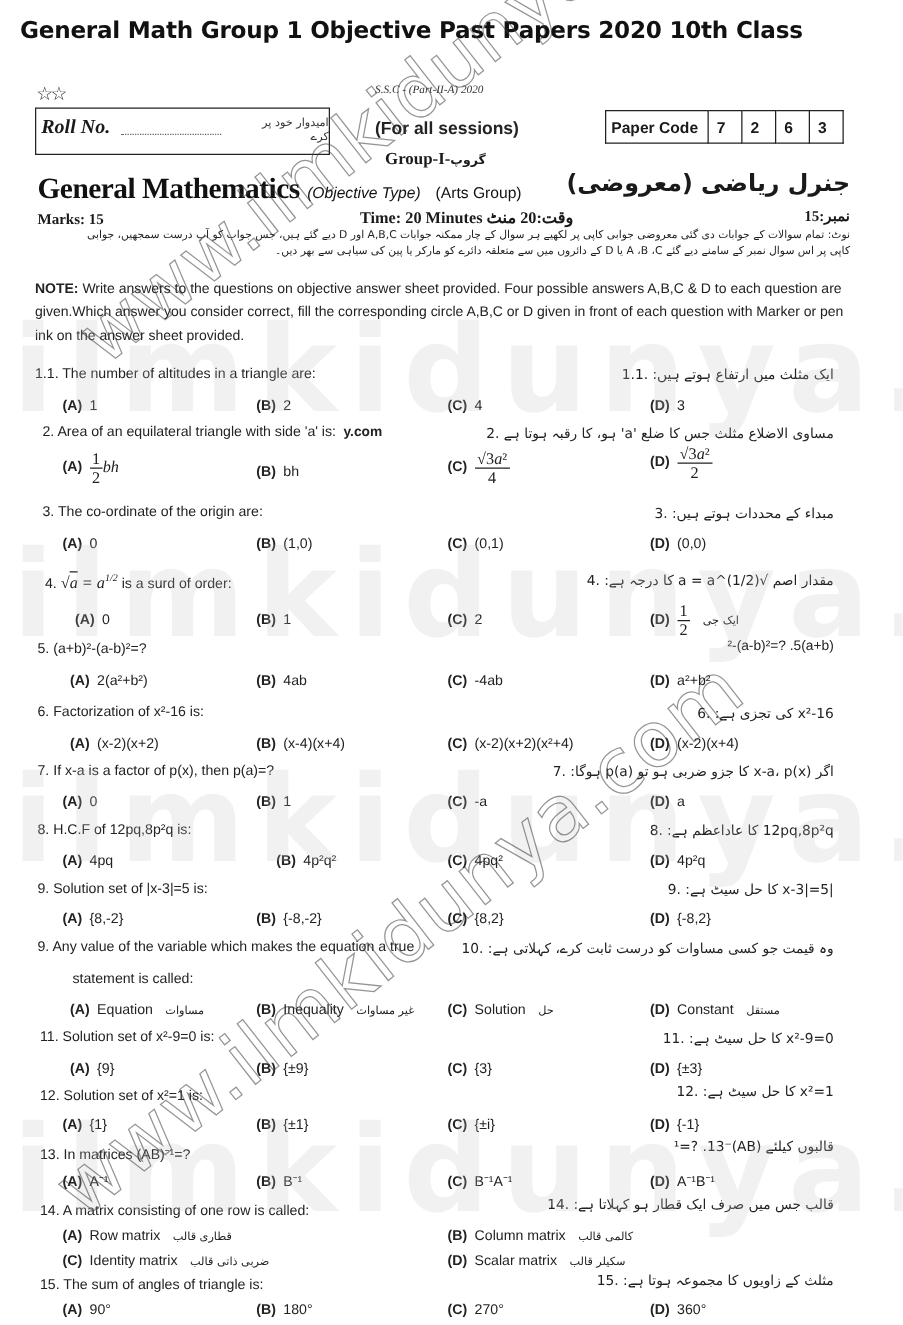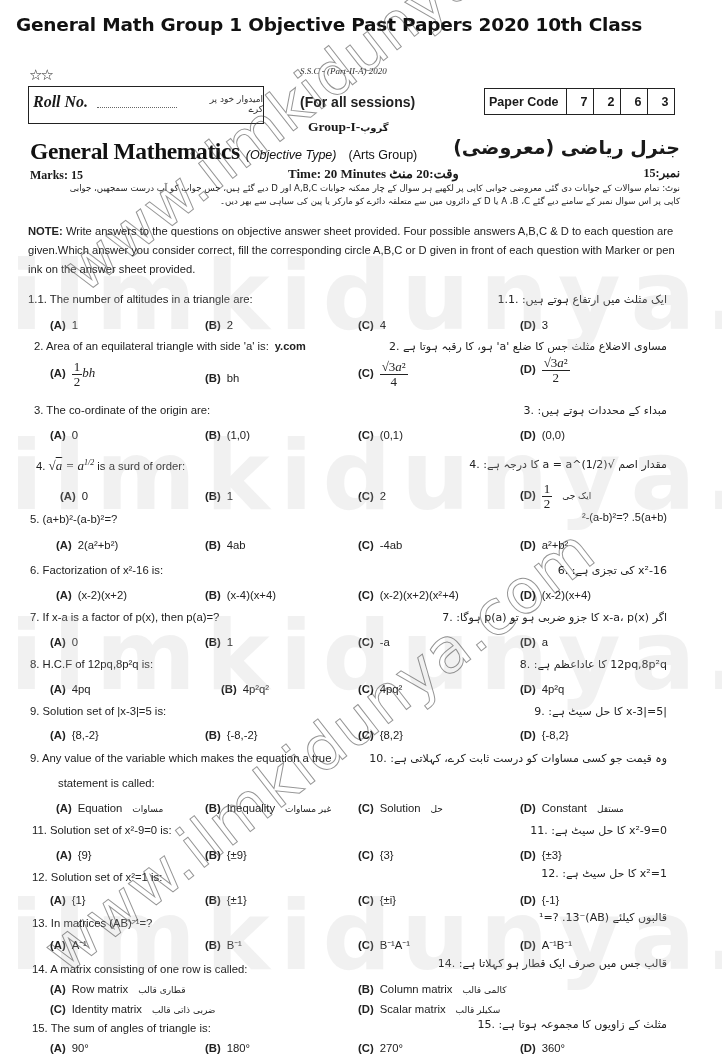--- a/index.html
+++ b/index.html
@@ -19,21 +19,21 @@
     position: absolute; left: 28px; top: 86px; width: 236px; height: 38px;
     border: 1.5px solid #222; border-right: 1.5px solid #222; box-sizing: border-box;
   }
   .roll-label { position: absolute; left: 4px; top: 6px; font-family: "Liberation Serif", serif; font-style: italic; font-weight: bold; font-size: 16px; }
   .roll-line { position: absolute; left: 68px; top: 20px; width: 80px; border-bottom: 1px dotted #666; }
   .roll-urdu { position: absolute; left: 165px; top: 7px; font-size: 9px; color: #333; direction: rtl; font-family: "DejaVu Sans", sans-serif; }
   .sessions { position: absolute; left: 300px; top: 94px; font-size: 14px; font-weight: bold; color: #222; }
   .paper-code {
     position: absolute; left: 484px; top: 88px; border-collapse: collapse; font-size: 12.5px; font-weight: bold;
   }
-  .paper-code td { border: 1.3px solid #222; height: 25px; text-align: right; padding: 0 6px; min-width: 14px; }
+  .paper-code td { border: 1.3px solid #222; height: 25px; text-align: left; padding: 0 6px; min-width: 14px; }
   .paper-code td.lbl { padding: 0 8px 0 4px; }
   .group { position: absolute; left: 308px; top: 119px; font-family: "Liberation Serif", serif; font-weight: bold; font-size: 13.5px; }
   .group-urdu { font-family: "DejaVu Sans", sans-serif; font-size: 10px; }
   .subject { position: absolute; left: 30px; top: 138px; font-family: "Liberation Serif", serif; font-weight: bold; font-size: 23.5px; letter-spacing: -0.4px; color: #111; white-space: nowrap; }
   .subject-type { font-family: "Liberation Sans", sans-serif; font-weight: normal; font-size: 12.5px; letter-spacing: 0; margin-left: 6px; font-style: italic; }
   .subject-group { font-family: "Liberation Sans", sans-serif; font-weight: normal; font-size: 12.5px; letter-spacing: 0; margin-left: 12px; }
   .subject-urdu { position: absolute; right: 42px; top: 136px; font-family: "DejaVu Sans", sans-serif; font-weight: bold; font-size: 19px; direction: rtl; text-align: center; }
   .marks { position: absolute; left: 30px; top: 168px; font-family: "Liberation Serif", serif; font-weight: bold; font-size: 12px; }
   .time { position: absolute; left: 288px; top: 166px; font-family: "Liberation Serif", serif; font-weight: bold; font-size: 13px; white-space: nowrap; }
   .marks-urdu { position: absolute; right: 42px; top: 166px; font-family: "Liberation Serif", serif; font-weight: bold; font-size: 12px; direction: rtl; }

